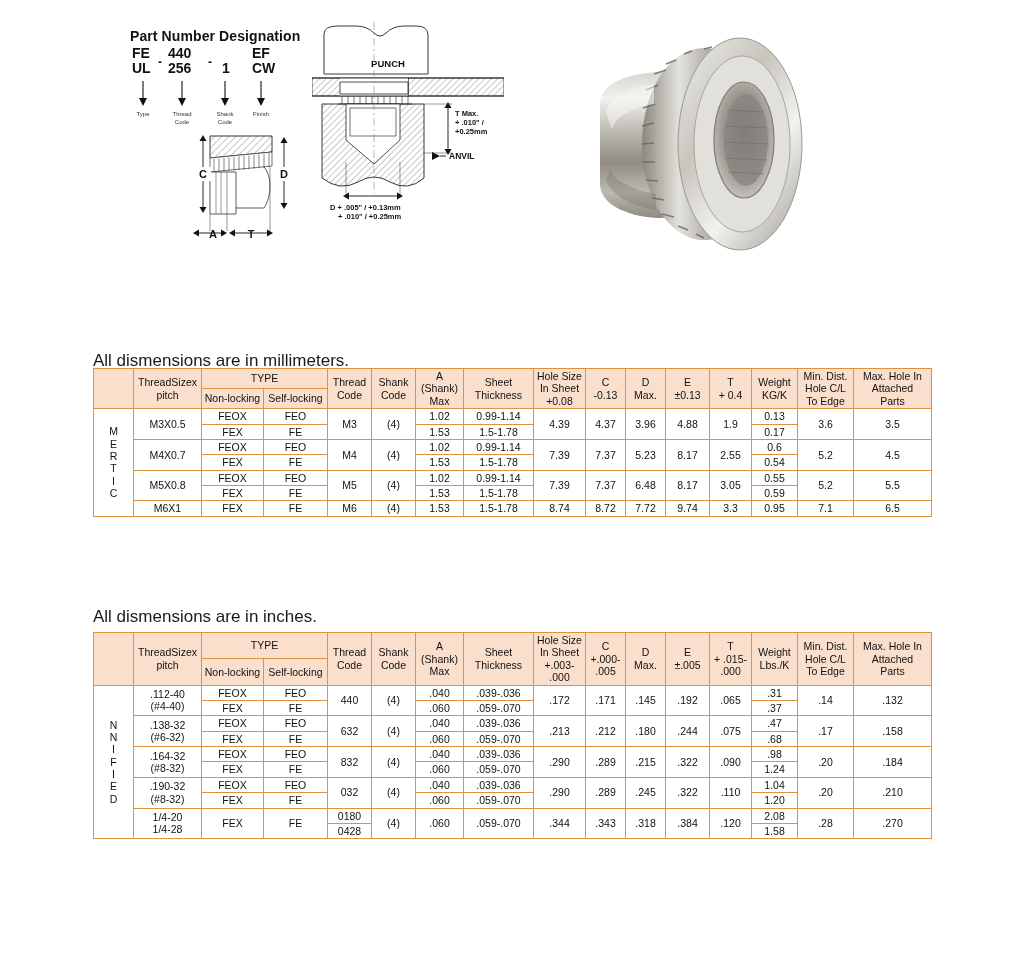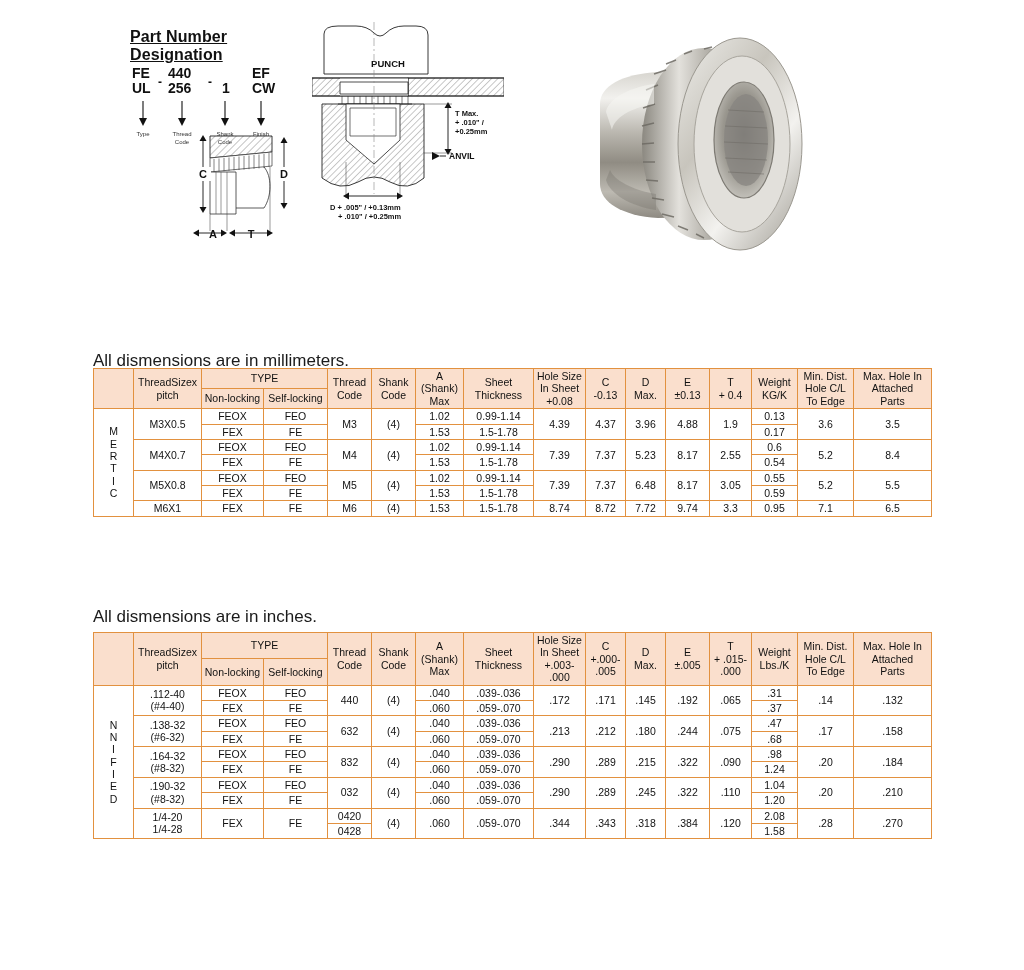--- a/index.html
+++ b/index.html
@@ -5,21 +5,21 @@
   html,body{margin:0;padding:0;}
   body{
     width:1024px;height:970px;background:#ffffff;
     font-family:"Liberation Sans","DejaVu Sans",sans-serif;
     color:#1a1a1a;position:relative;overflow:hidden;
   }
   
   #figures{position:absolute;left:0;top:0;width:1024px;height:300px;}
 
   .fig-pnd{position:absolute;left:130px;top:28px;width:180px;}
-  .pnd-title{font-size:16px;font-weight:bold;letter-spacing:.1px;color:#111;text-decoration:underline;}
+  .pnd-title{font-size:14px;font-weight:bold;letter-spacing:.1px;color:#111;}
 
   .fig-dim{position:absolute;left:176px;top:132px;width:122px;height:118px;}
   .fig-cross{position:absolute;left:312px;top:22px;width:192px;height:228px;}
   .fig-photo{position:absolute;left:592px;top:8px;width:232px;height:272px;}
 
   
   .tbl-caption{
     position:absolute;left:93px;font-size:17px;color:#1a1a1a;
   }
   #cap-metric{top:351px;}
@@ -414,21 +414,21 @@
         <td class="val" rowspan="2">(4)</td>
         <td class="val">1.02</td>
         <td class="val">0.99-1.14</td>
         <td class="val" rowspan="2">7.39</td>
         <td class="val" rowspan="2">7.37</td>
         <td class="val" rowspan="2">5.23</td>
         <td class="val" rowspan="2">8.17</td>
         <td class="val" rowspan="2">2.55</td>
         <td class="val">0.6</td>
         <td class="val" rowspan="2">5.2</td>
-        <td class="val" rowspan="2">8.4</td>
+        <td class="val" rowspan="2">4.5</td>
       </tr>
       <tr>
         <td class="val">FEX</td>
         <td class="val">FE</td>
         <td class="val">1.53</td>
         <td class="val">1.5-1.78</td>
         <td class="val">0.54</td>
       </tr>
       <tr>
         <td class="val" rowspan="2">M5X0.8</td>
@@ -637,21 +637,21 @@
         <td class="val">.059-.070</td>
         <td class="val">1.20</td>
       </tr>
       <tr>
         <td class="val" rowspan="2">
           <span class="sub">1/4-20</span>
           <span class="sub">1/4-28</span>
         </td>
         <td class="val" rowspan="2">FEX</td>
         <td class="val" rowspan="2">FE</td>
-        <td class="val">0420</td>
+        <td class="val">0180</td>
         <td class="val" rowspan="2">(4)</td>
         <td class="val" rowspan="2">.060</td>
         <td class="val" rowspan="2">.059-.070</td>
         <td class="val" rowspan="2">.344</td>
         <td class="val" rowspan="2">.343</td>
         <td class="val" rowspan="2">.318</td>
         <td class="val" rowspan="2">.384</td>
         <td class="val" rowspan="2">.120</td>
         <td class="val">2.08</td>
         <td class="val" rowspan="2">.28</td>

